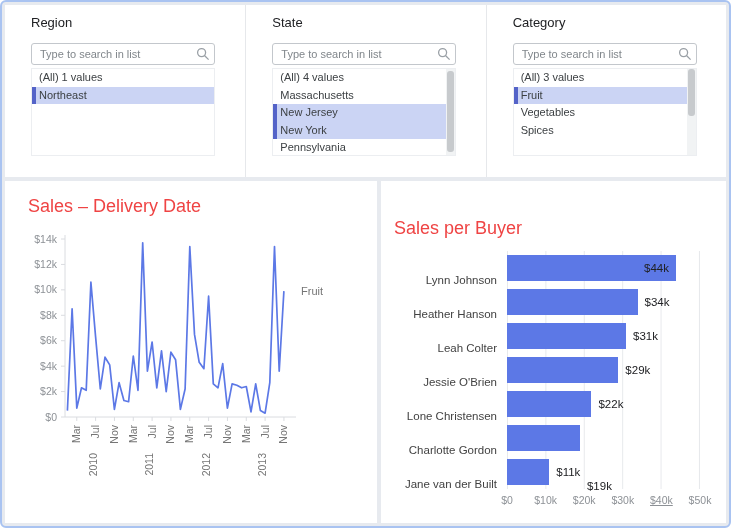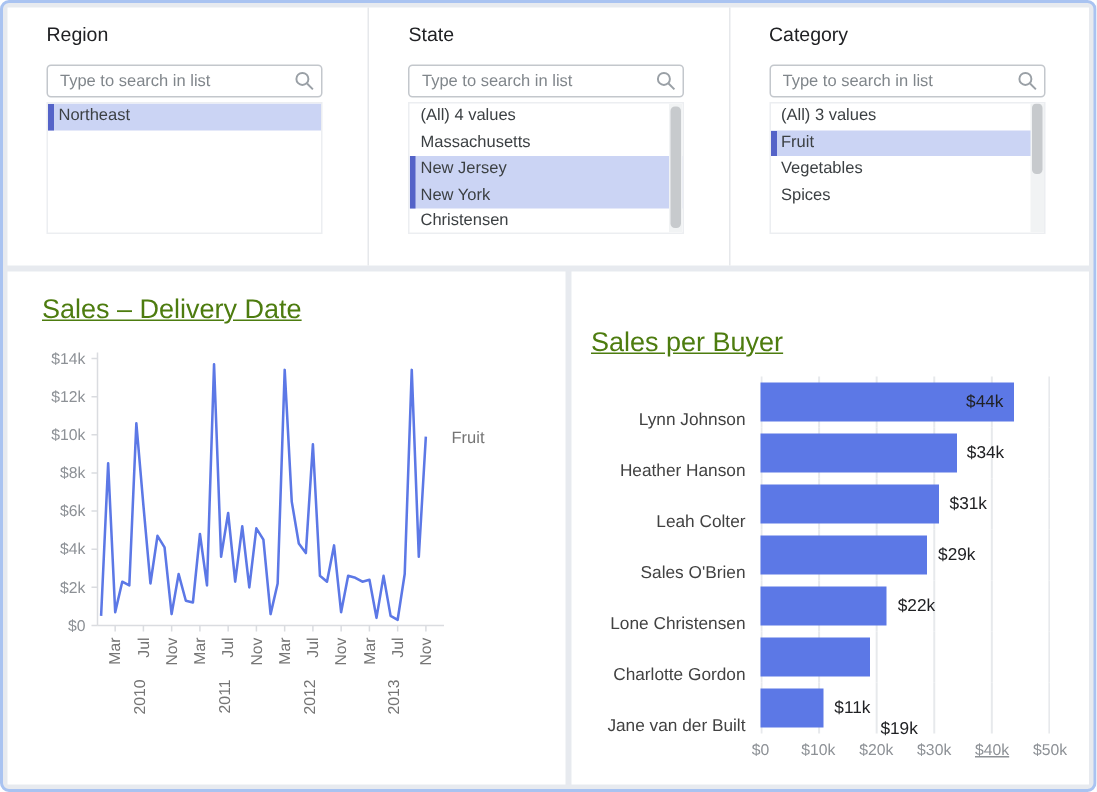--- a/index.html
+++ b/index.html
@@ -33,21 +33,21 @@
   }
   .list-row.selected{background:#cbd4f4;box-shadow:inset 4px 0 0 #5463c8;}
   .scrollbar{position:absolute;top:0;right:0;width:9px;height:100%;background:#f1f3f4;display:none;}
   .scrollbar.visible{display:block;}
   .scroll-thumb{position:absolute;left:1px;width:7px;border-radius:3px;background:#c7cacd;}
   
   .bottom{flex:1;display:flex;gap:4px;min-height:0;}
   .card{background:#fff;position:relative;}
   .card-line{width:372px;}
   .card-bar{flex:1;}
-  .panel-title{font-size:18px;color:#4d7c0f;font-weight:400;text-decoration:underline;}
+  .panel-title{font-size:18px;color:#ef4444;font-weight:400;}
   .card-line .panel-title{padding:15px 0 0 23px;}
   .card-bar  .panel-title{padding:15px 0 0 13px;margin-top:22px;}
   .line-chart-svg{position:absolute;left:4px;top:46px;}
   .axis-text{font-size:10.5px;fill:#8d9196;font-family:"Liberation Sans",sans-serif;}
   .axis-text-x{font-size:10.5px;fill:#757575;font-family:"Liberation Sans",sans-serif;}
   .series-label-text{font-size:11px;fill:#757575;font-family:"Liberation Sans",sans-serif;}
   
   .barchart{margin:12px 26px 0 12px;}
   .bar-row{display:flex;align-items:center;height:34px;}
   .bar-cat{width:104px;text-align:right;padding-right:10px;font-size:11.5px;color:#424242;white-space:nowrap;flex:none;margin-top:24px;}
@@ -78,20 +78,21 @@
       <div class="filter-title">Region</div>
       <div class="search-box">
         <input type="text" placeholder="Type to search in list" style="">
         <svg class="search-icon" viewBox="0 0 14 14">
           <circle cx="5.6" cy="5.6" r="4" fill="none" stroke="#9aa0a6" stroke-width="1.3"></circle>
           <line x1="8.7" y1="8.7" x2="12.6" y2="12.6" stroke="#9aa0a6" stroke-width="1.3"></line>
         </svg>
       </div>
       <div class="filter-list">
         <div class="list-rows">
+            <div class="list-row">(All) 1 values</div>
             <div class="list-row selected">Northeast</div>
           </div>
 
       </div>
     </div>
 
     <div class="filter">
       <div class="filter-title">State</div>
       <div class="search-box">
         <input type="text" placeholder="Type to search in list" style="">
@@ -99,21 +100,21 @@
           <circle cx="5.6" cy="5.6" r="4" fill="none" stroke="#9aa0a6" stroke-width="1.3"></circle>
           <line x1="8.7" y1="8.7" x2="12.6" y2="12.6" stroke="#9aa0a6" stroke-width="1.3"></line>
         </svg>
       </div>
       <div class="filter-list">
         <div class="list-rows">
             <div class="list-row">(All) 4 values</div>
             <div class="list-row">Massachusetts</div>
             <div class="list-row selected">New Jersey</div>
             <div class="list-row selected">New York</div>
-            <div class="list-row">Christensen</div>
+            <div class="list-row">Pennsylvania</div>
           </div>
         <div class="scrollbar visible">
           <div class="scroll-thumb" style="top: 2%; height: 94%;"></div>
         </div>
       </div>
     </div>
 
     <div class="filter">
       <div class="filter-title">Category</div>
       <div class="search-box">
@@ -213,21 +214,21 @@
               </div>
             </div>
             <div class="bar-row">
               <div class="bar-cat">Leah Colter</div>
               <div class="bar-track">
                 <div class="bar" style="width: 62%; background: rgb(92, 120, 230);"></div>
                 <span class="bar-val" style="left: 62%; margin-left: 7px;">$31k</span>
               </div>
             </div>
             <div class="bar-row">
-              <div class="bar-cat">Sales O'Brien</div>
+              <div class="bar-cat">Jessie O'Brien</div>
               <div class="bar-track">
                 <div class="bar" style="width: 58%; background: rgb(92, 120, 230);"></div>
                 <span class="bar-val" style="left: 58%; margin-left: 7px;">$29k</span>
               </div>
             </div>
             <div class="bar-row">
               <div class="bar-cat">Lone Christensen</div>
               <div class="bar-track">
                 <div class="bar" style="width: 44%; background: rgb(92, 120, 230);"></div>
                 <span class="bar-val" style="left: 44%; margin-left: 7px;">$22k</span>

